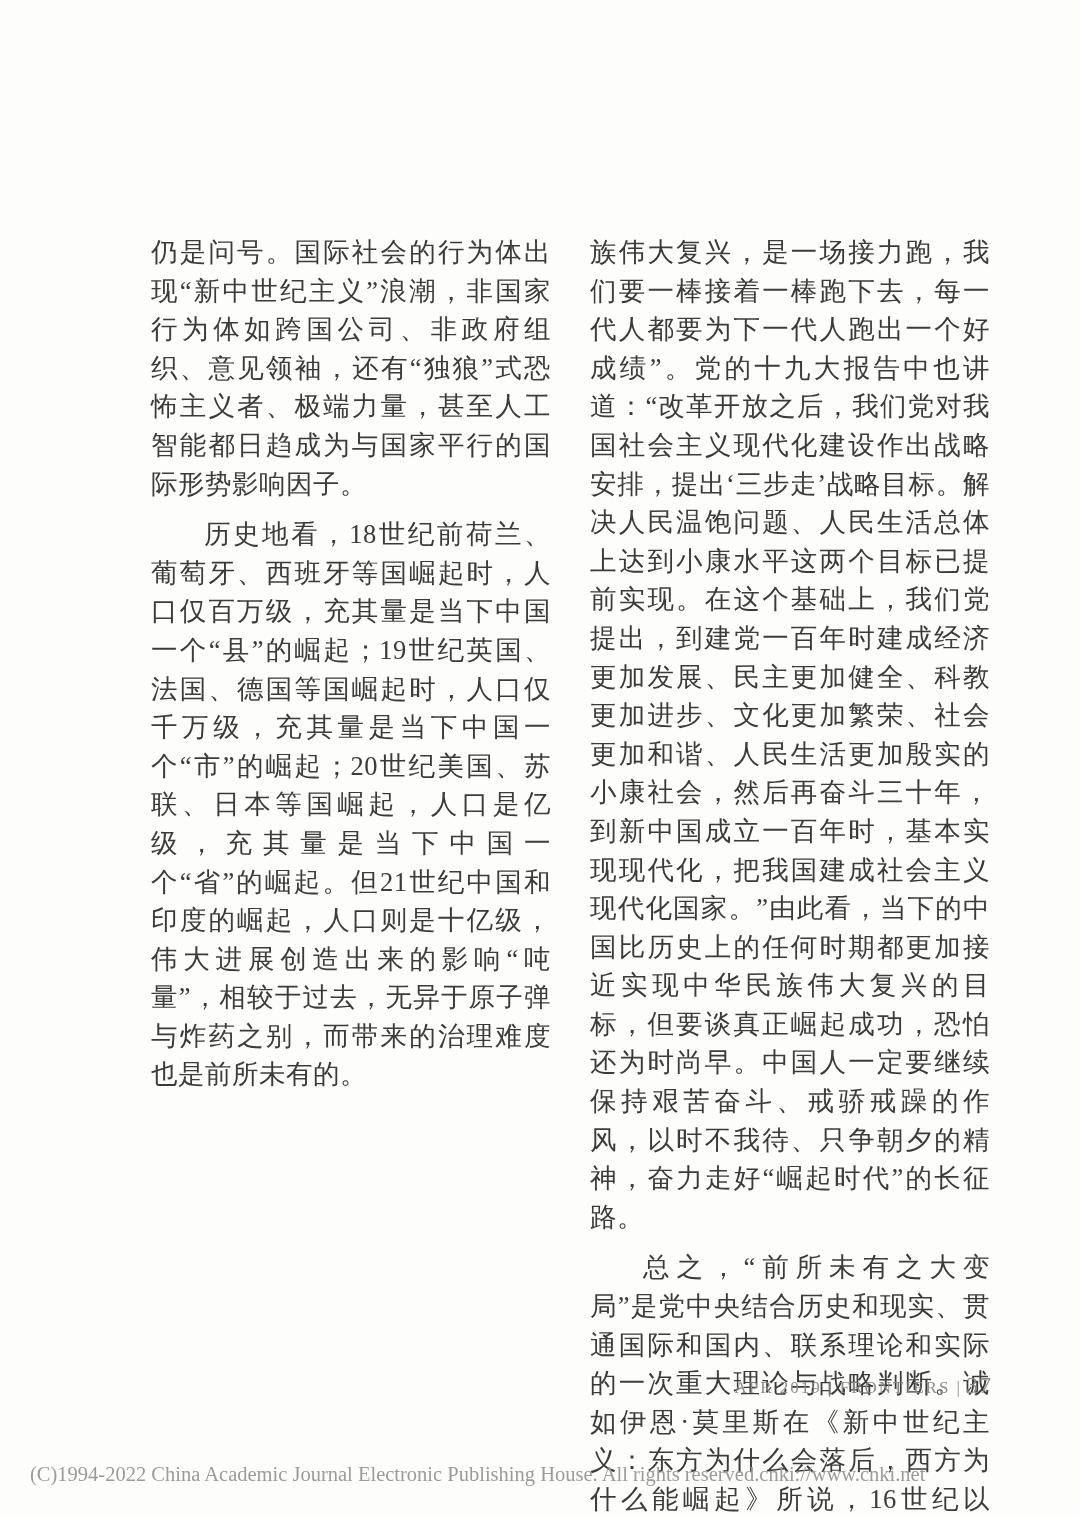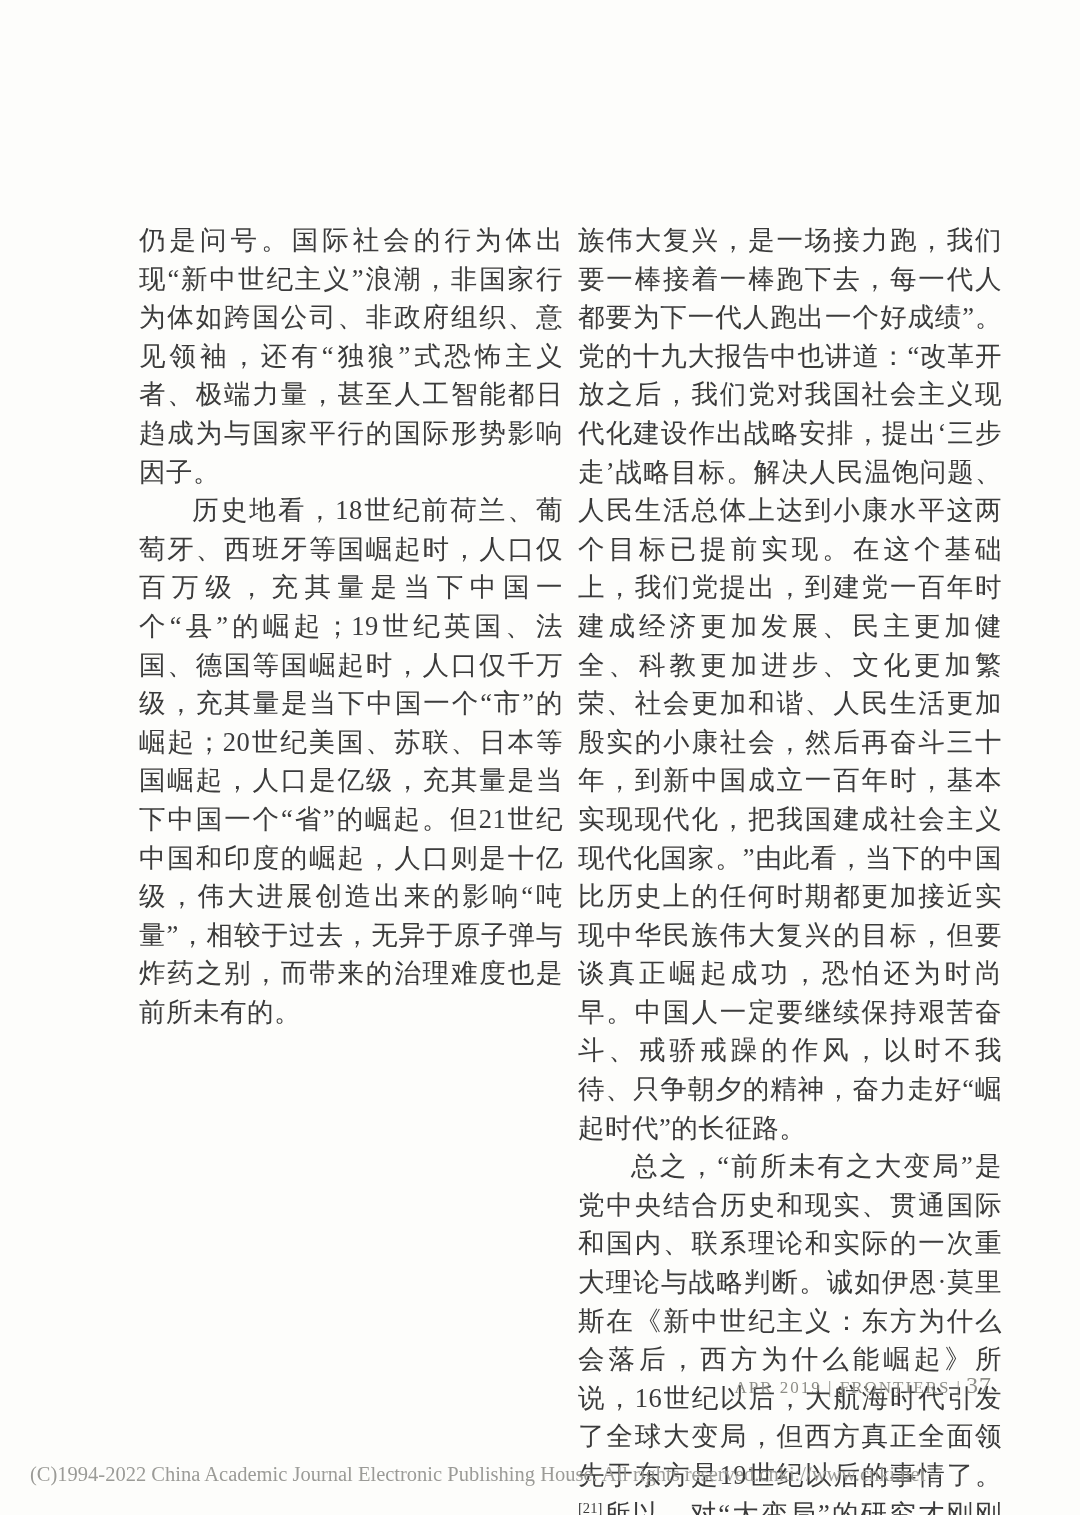--- a/index.html
+++ b/index.html
@@ -16,21 +16,21 @@
     top:221px;
     width:424px;
     font-size:26.5px;
     line-height:38.6px;
     text-align:justify;
     color:#3b3b3b;
     letter-spacing:0.5px;
   }
   .col-left  { left:139px; }
   .col-right { left:578px; }
-  .col p { margin:0; padding:0; text-indent:2em; }
+  .col p { margin:12px; padding:0; text-indent:2em; }
   .col p.no-indent { text-indent:0; }
   sup.cite {
     font-size:0.55em;
     vertical-align:super;
     line-height:0;
     letter-spacing:0;
   }
   .journal-footer {
     position:absolute;
     top:1372px;

